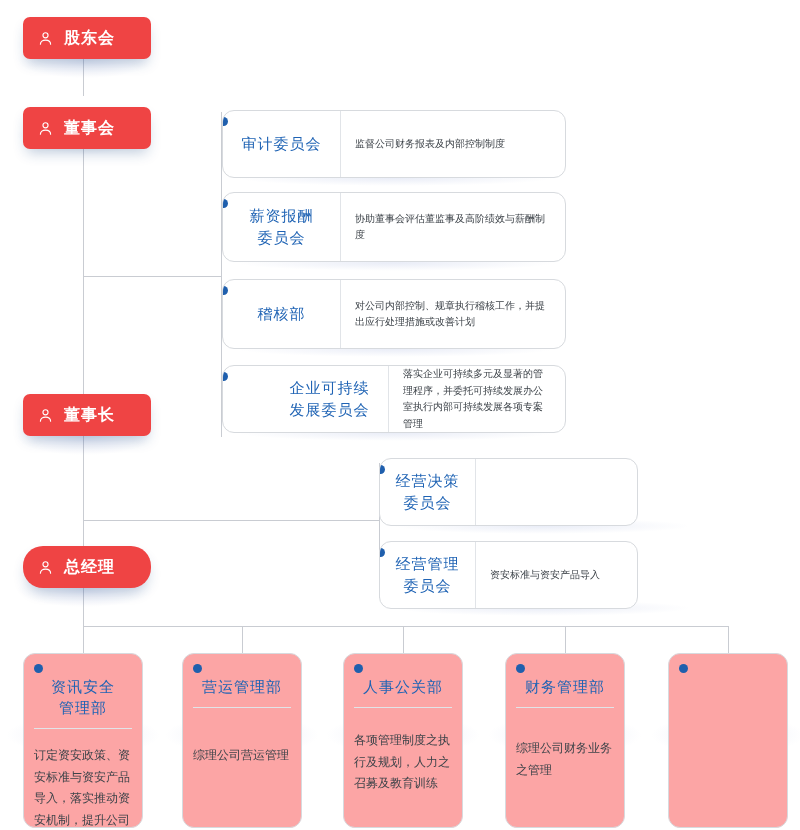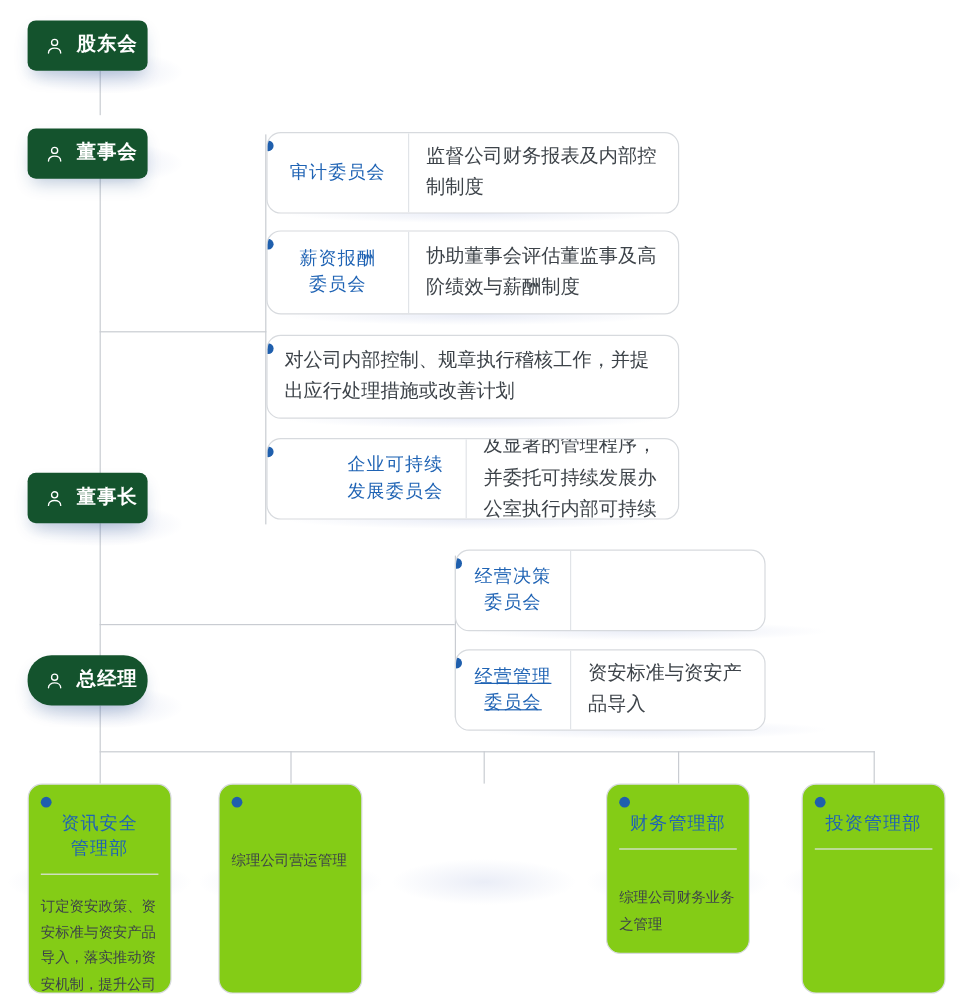--- a/index.html
+++ b/index.html
@@ -25,22 +25,22 @@
     position: absolute;
     background: #c9ccd2;
   }
   .line.v { width: 1px; }
   .line.h { height: 1px; }
 
   
   .pill {
     position: absolute;
     height: 42px;
-    width: 100px;
-    background: #14532d;
+    width: 128px;
+    background: #ef4444;
     border-radius: 7px;
     display: flex;
     align-items: center;
     box-sizing: border-box;
     padding-left: 14px;
     box-shadow: 0 7px 14px -4px rgba(24,70,130,0.30);
   }
   .pill .person-icon {
     width: 17px;
     height: 17px;
@@ -98,41 +98,41 @@
     letter-spacing: 1px;
     border-right: 1px solid #e1e4e8;
     padding: 4px 6px;
     box-sizing: border-box;
   }
   .card .card-desc {
     flex: 1 1 auto;
     display: flex;
     align-items: center;
     color: #3d4349;
-    font-size: 16px;
+    font-size: 10px;
     line-height: 1.65;
     padding: 6px 14px;
     box-sizing: border-box;
   }
   .card.narrow .card-title { flex: 0 0 96px; }
 
   
   .card-shadow {
     position: absolute;
     height: 16px;
     border-radius: 50%;
     background: radial-gradient(ellipse at center, rgba(125,145,205,0.17) 0%, rgba(125,145,205,0) 70%);
     pointer-events: none;
   }
 
   
   .dept {
     position: absolute;
     box-sizing: border-box;
-    background: #84cc16;
+    background: #fca5a5;
     border: 1px solid #d7dade;
     border-radius: 12px;
     width: 120px;
     padding: 16px 10px 14px 10px;
   }
   .dept .dot {
     position: absolute;
     width: 9px;
     height: 9px;
     border-radius: 50%;
@@ -250,20 +250,21 @@
   <div class="card" style="left:222px; top:192px; width:344px; height:70px;">
     <span class="dot"></span>
     <div class="card-title" style="white-space:pre-line;">薪资报酬
 委员会</div>
     <div class="card-desc">协助董事会评估董监事及高阶绩效与薪酬制度</div>
   </div>
 
   <div class="card-shadow" style="left:235px; top:341px; width:320px;"></div>
   <div class="card" style="left:222px; top:279px; width:344px; height:70px;">
     <span class="dot"></span>
+    <div class="card-title" style="white-space:pre-line;">稽核部</div>
     <div class="card-desc">对公司内部控制、规章执行稽核工作，并提出应行处理措施或改善计划</div>
   </div>
 
   <div class="card-shadow" style="left:235px; top:425px; width:320px;"></div>
   <div class="card" style="left:222px; top:365px; width:344px; height:68px;">
     <span class="dot"></span>
     <div class="card-title" style="white-space:pre-line;margin-left:48px;">企业可持续
 发展委员会</div>
     <div class="card-desc">落实企业可持续多元及显著的管理程序，并委托可持续发展办公室执行内部可持续发展各项专案管理</div>
   </div>
@@ -271,47 +272,52 @@
   <div class="card-shadow" style="left:392px; top:518px; width:300px;"></div>
   <div class="card narrow" style="left:379px; top:458px; width:259px; height:68px;">
     <span class="dot"></span>
     <div class="card-title" style="white-space:pre-line;">经营决策
 委员会</div>
   </div>
 
   <div class="card-shadow" style="left:392px; top:600px; width:300px;"></div>
   <div class="card narrow" style="left:379px; top:541px; width:259px; height:68px;">
     <span class="dot"></span>
-    <div class="card-title" style="white-space:pre-line;text-decoration:underline;">经营管理
+    <div class="card-title" style="white-space:pre-line;">经营管理
 委员会</div>
     <div class="card-desc">资安标准与资安产品导入</div>
   </div>
 
   <div class="dept-glow" style="left:3px; top:715px;"></div>
   <div class="dept" style="left:23px; top:653px; height:175px;">
     <span class="dot"></span>
     <div class="dept-title" style="white-space:pre-line;">资讯安全
 管理部</div>
     <div class="dept-desc">订定资安政策、资安标准与资安产品导入，落实推动资安机制，提升公司员工资安意识</div>
   </div>
 
   <div class="dept-glow" style="left:162px; top:715px;"></div>
   <div class="dept" style="left:182px; top:653px; height:175px;">
     <span class="dot"></span>
+    <div class="dept-title" style="white-space:pre-line;">营运管理部</div>
     <div class="dept-desc" style="padding-top:38px;font-family:Liberation Mono, monospace;">综理公司营运管理</div>
   </div>
 
   <div class="dept-glow" style="left:323px; top:715px;"></div>
+  <div class="dept" style="left:343px; top:653px; height:175px;">
+    <span class="dot"></span>
+    <div class="dept-title" style="white-space:pre-line;">人事公关部</div>
+    <div class="dept-desc" style="padding-top:22px;">各项管理制度之执行及规划，人力之召募及教育训练</div>
+  </div>
 
   <div class="dept-glow" style="left:485px; top:715px;"></div>
-  <div class="dept" style="left:505px; top:653px; height:142px;">
+  <div class="dept" style="left:505px; top:653px; height:175px;">
     <span class="dot"></span>
     <div class="dept-title" style="white-space:pre-line;">财务管理部</div>
     <div class="dept-desc" style="padding-top:30px;">综理公司财务业务之管理</div>
   </div>
 
   <div class="dept-glow" style="left:648px; top:715px;"></div>
   <div class="dept" style="left:668px; top:653px; height:175px;">
     <span class="dot"></span>
-    <div class="dept-title" style="white-space:pre-line;">投资管理部</div>
   </div>
 
 </div>
 
 </body></html>

